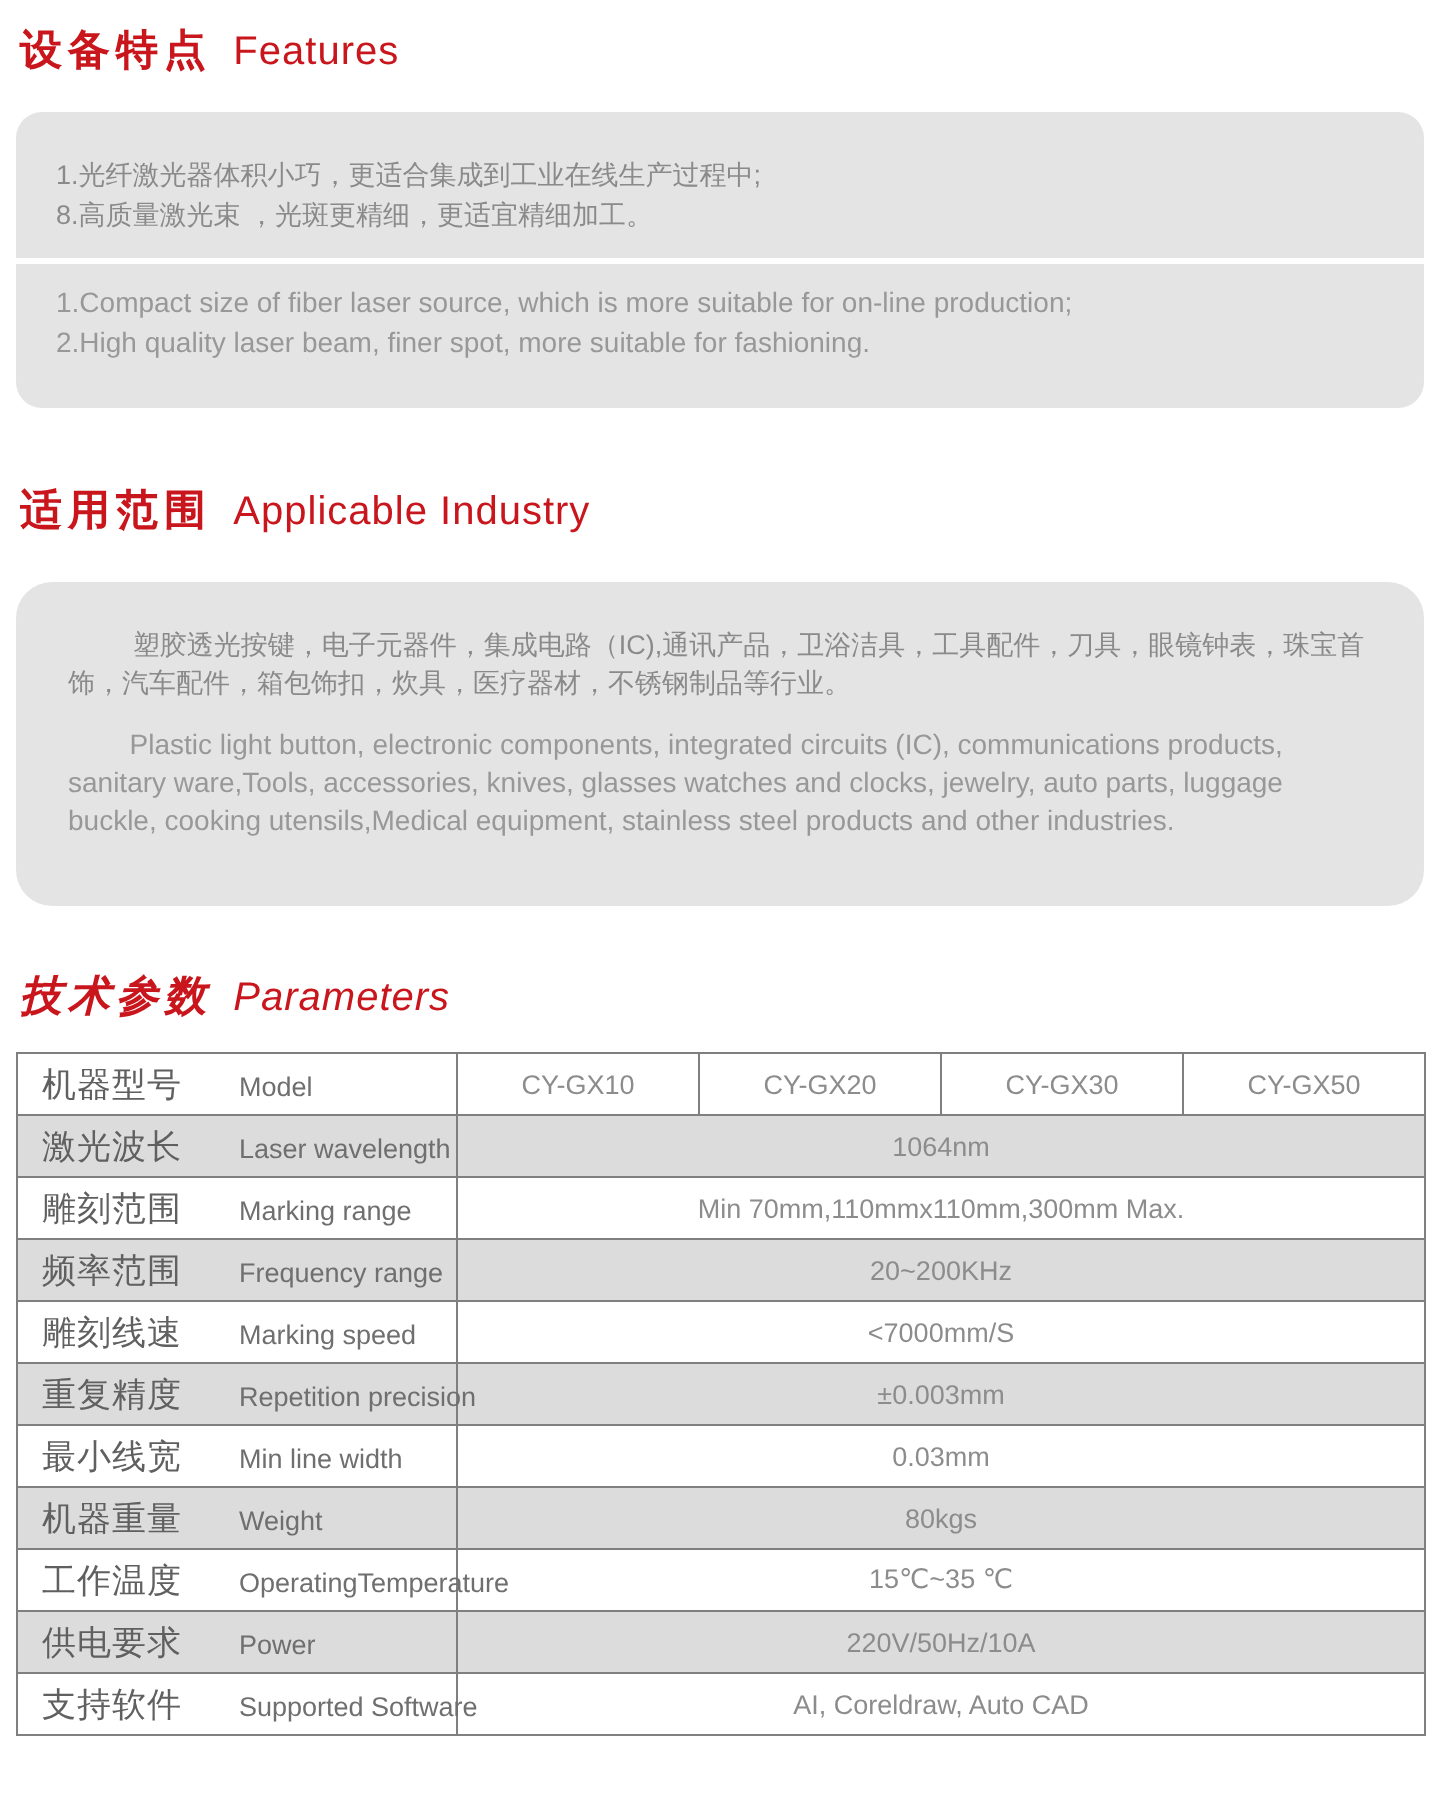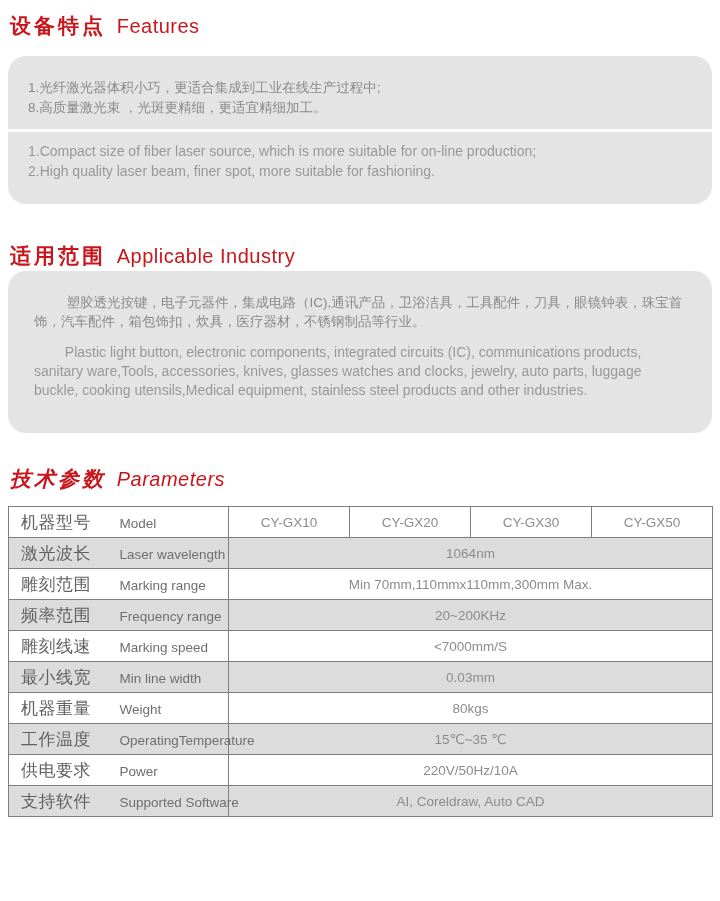--- a/index.html
+++ b/index.html
@@ -24,22 +24,22 @@
   #industry-title { margin-top: 36px; }
   #parameters-title { margin-top: 30px; font-style: italic; }
 
   
   .gray-box {
     margin: 0 8px;
     background: var(--box-bg, #e4e4e4);
     border-radius: 18px;
     overflow: hidden;
   }
-  #features-box { margin-top: 15px; height: 148px; padding-top: 22px; }
-  #industry-box { margin-top: 0; height: 162px; padding: 22px 26px 0 26px; }
+  #features-box { margin-top: 15px; height: 148px; padding-top: 22px; border-radius: 13px; }
+  #industry-box { margin-top: 20px; height: 162px; padding: 22px 26px 0 26px; }
 
   .zh-block { padding: 0 20px; color: var(--box-text-zh, #8a8a8a); font-size: 13.5px; line-height: 20px; }
   .divider { height: 3px; background: #ffffff; margin-top: 11px; }
   .en-block { padding: 0 20px; margin-top: 9px; color: var(--box-text-en, #989898); font-size: 14px; line-height: 20px; }
 
   .para-zh { color: var(--box-text-zh, #8a8a8a); font-size: 13.5px; line-height: 19px; text-indent: 2.4em; }
   .para-en { margin-top: 12px; color: var(--box-text-en, #989898); font-size: 14px; line-height: 19px; text-indent: 2.2em; }
 
   
   .params-table {
@@ -138,20 +138,27 @@
       </tr>
       <tr>
         <td class="label-cell">
           <span class="lz">雕刻线速</span>
           <span class="le">Marking speed</span>
         </td>
         <td class="val" colspan="4">&lt;7000mm/S</td>
       </tr>
       <tr>
         <td class="label-cell">
+          <span class="lz">重复精度</span>
+          <span class="le">Repetition precision</span>
+        </td>
+        <td class="val" colspan="4">±0.003mm</td>
+      </tr>
+      <tr>
+        <td class="label-cell">
           <span class="lz">最小线宽</span>
           <span class="le">Min line width</span>
         </td>
         <td class="val" colspan="4">0.03mm</td>
       </tr>
       <tr>
         <td class="label-cell">
           <span class="lz">机器重量</span>
           <span class="le">Weight</span>
         </td>

